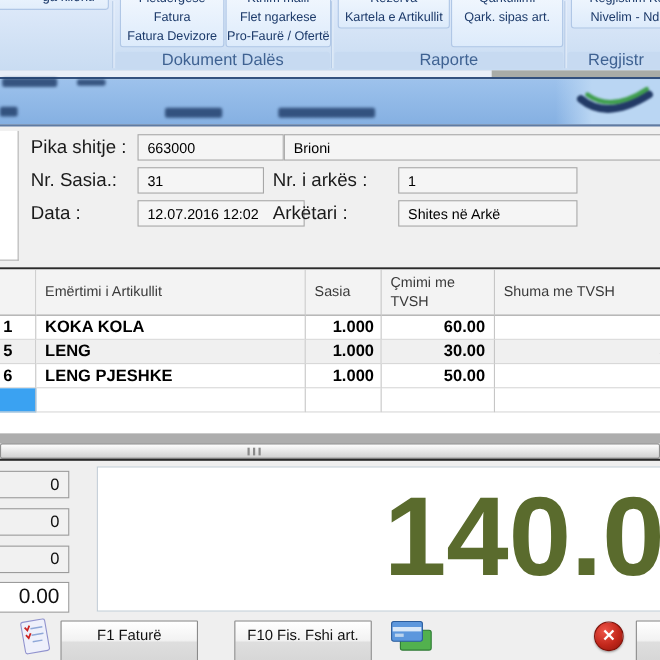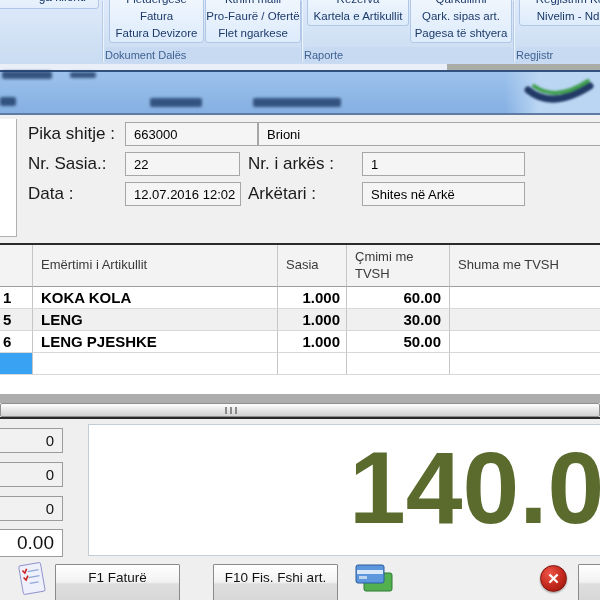--- a/index.html
+++ b/index.html
@@ -9,21 +9,21 @@
   .ribbon{position:absolute;left:0;top:0;width:600px;height:64px;
     background:linear-gradient(#dfeafa,#cfe0f4 70%,#c9dcf2);border-bottom:1px solid #a9bdd9;}
   .rbtn{position:absolute;background:linear-gradient(#f4f9ff,#e2eefb);
     border:1px solid #b0c7e6;border-radius:3px;color:#1c3a6a;font-size:12px;}
   .cutbtn{left:-28px;top:-18px;width:127px;height:27px;display:flex;align-items:flex-end;
     justify-content:flex-end;padding:0 12px 4px 0;box-sizing:border-box;}
   .stack{position:absolute;top:-10px;background:linear-gradient(#f3f8fe,#ddebfb);
     border:1px solid #b0c7e6;border-radius:3px;}
   .sline{height:17px;line-height:17px;text-align:center;font-size:11.5px;color:#1c3a6a;white-space:nowrap;overflow:visible;}
   .glabel{position:absolute;top:47px;height:16px;background:#c7daf1;border-radius:3px;
-    color:#3f6292;font-size:11px;line-height:16px;}
+    color:#3f6292;font-size:15px;text-align:center;line-height:16px;}
   .vsep{position:absolute;top:1px;height:61px;width:1px;background:#b6cbe7;box-shadow:1px 0 0 #eef4fc;}
   
   .strip{position:absolute;left:0;top:64px;width:600px;height:6px;background:#e9eef7;}
   .strip-gray{position:absolute;left:447px;top:64px;width:153px;height:6px;background:#a9aca7;}
   .navyline{position:absolute;left:0;top:70px;width:600px;height:2px;background:#33517e;}
   .bluebar{position:absolute;left:0;top:72px;width:600px;height:41px;
     background:linear-gradient(#9dc2ec,#85b0e2);}
   .bluebar-light{position:absolute;left:505px;top:72px;width:95px;height:41px;
     background:linear-gradient(90deg,rgba(183,212,243,0),#bad6f3 35%);}
   .barline{position:absolute;left:0;top:113px;width:600px;height:2px;background:#5f7ba3;}
@@ -85,33 +85,32 @@
     <div class="vsep" style="left:301px"></div>
     <div class="vsep" style="left:513px"></div>
 
     <div class="stack" style="left:109px;width:93px;height:51px">
       <div class="sline">Fletdërgesë</div>
       <div class="sline">Fatura</div>
       <div class="sline">Fatura Devizore</div>
     </div>
     <div class="stack" style="left:205px;width:94px;height:51px">
       <div class="sline">Kthim malli</div>
+      <div class="sline">Flet ngarkese</div>
       <div class="sline">Pro-Faurë / Ofertë</div>
-      <div class="sline">Flet ngarkese</div>
     </div>
     <div class="glabel" style="left:105px;width:195px">Dokument Dalës</div>
 
     <div class="stack" style="left:307px;width:100px;height:34px">
       <div class="sline">Rezerva</div>
       <div class="sline">Kartela e Artikullit</div>
     </div>
     <div class="stack" style="left:410px;width:100px;height:51px">
       <div class="sline">Qarkullimi</div>
       <div class="sline">Qark. sipas art.</div>
-      <div class="sline">Pagesa të shtyera</div>
     </div>
     <div class="glabel" style="left:304px;width:208px">Raporte</div>
 
     <div class="stack" style="left:519px;width:100px;height:34px">
       <div class="sline">Regjistrim Ko</div>
       <div class="sline">Nivelim - Ndr</div>
     </div>
     <div class="glabel" style="left:516px;width:88px">Regjistr</div>
   </div>
 
@@ -130,26 +129,26 @@
   <div class="frag" style="left:150px;top:98px;width:52px;height:9px"></div>
   <div class="frag" style="left:253px;top:98px;width:88px;height:9px"></div>
   <div class="barline"></div>
 
   <div class="sidepanel"></div>
   <div class="form-label" style="left:28px;top:122px">Pika shitje :</div>
   <div class="field" style="left:125px;top:122px;width:133px">663000</div>
   <div class="field" style="left:258px;top:122px;width:362px">Brioni</div>
 
   <div class="form-label" style="left:28px;top:152px">Nr. Sasia.:</div>
-  <div class="field" style="left:125px;top:152px;width:115px">22</div>
+  <div class="field" style="left:125px;top:152px;width:115px">31</div>
   <div class="form-label" style="left:248px;top:152px">Nr. i arkës :</div>
   <div class="field" style="left:362px;top:152px;width:163px">1</div>
 
   <div class="form-label" style="left:28px;top:182px">Data :</div>
-  <div class="field" style="left:125px;top:182px;width:116px">12.07.2016 12:02</div>
+  <div class="field" style="left:125px;top:182px;width:152px">12.07.2016 12:02</div>
   <div class="form-label" style="left:248px;top:182px">Arkëtari :</div>
   <div class="field" style="left:362px;top:182px;width:163px">Shites në Arkë</div>
 
   <div class="grid">
     <div class="topline"></div>
     <div class="cell hcell c0"></div>
     <div class="cell hcell c1">Emërtimi i Artikullit</div>
     <div class="cell hcell c3">Çmimi me TVSH</div>
     <div class="cell hcell c2">Sasia</div>
     <div class="cell hcell c4">Shuma me TVSH</div>

